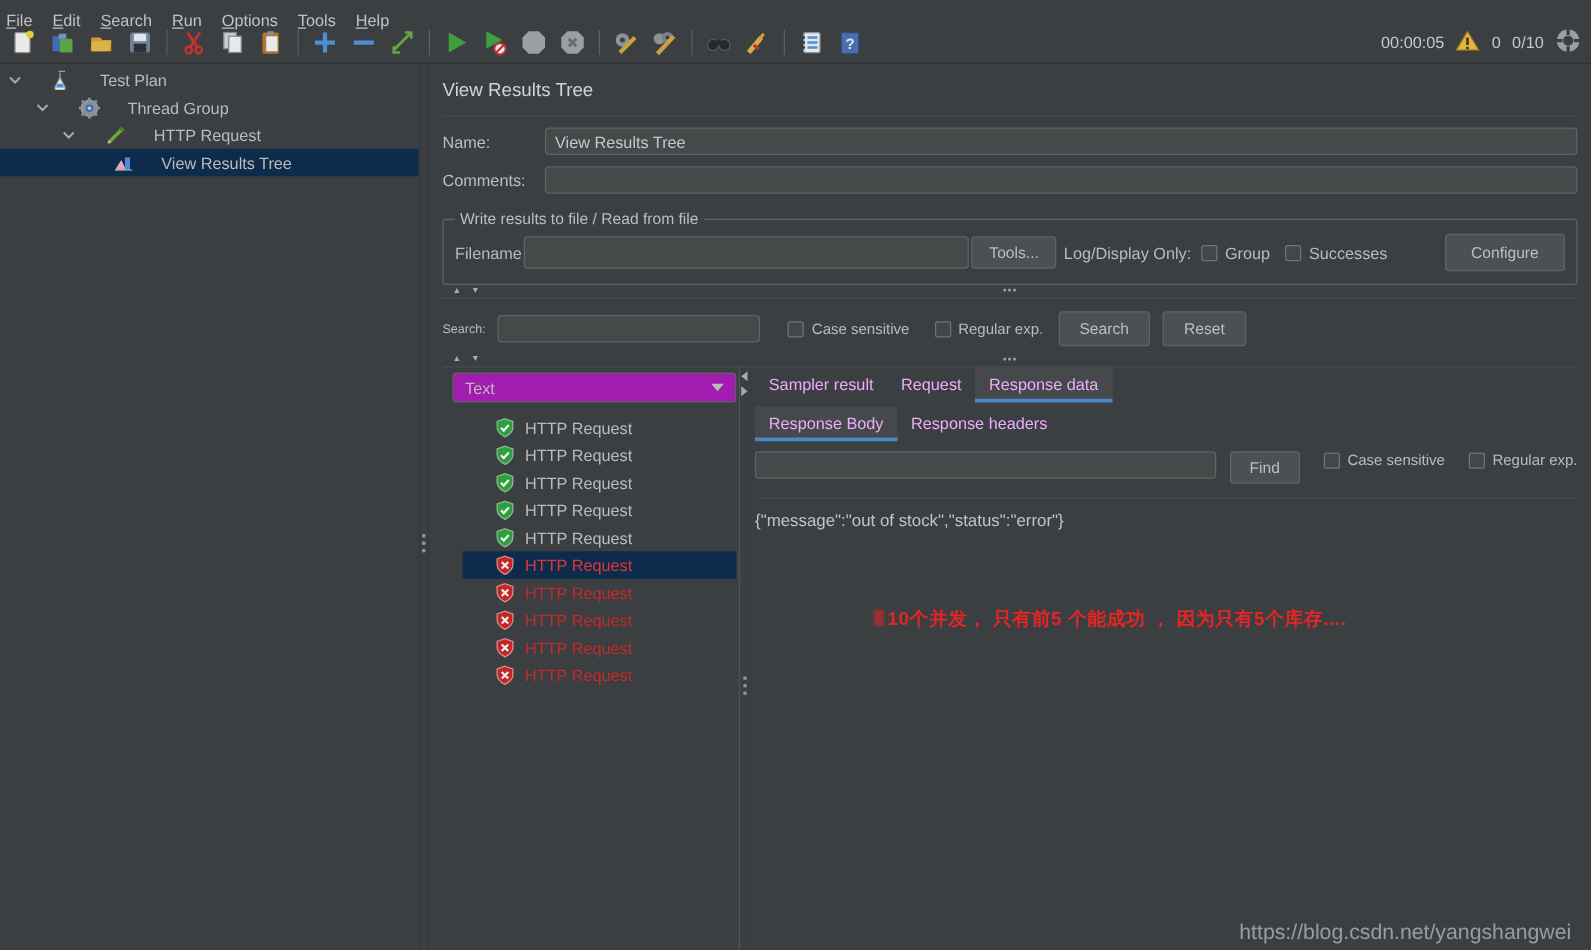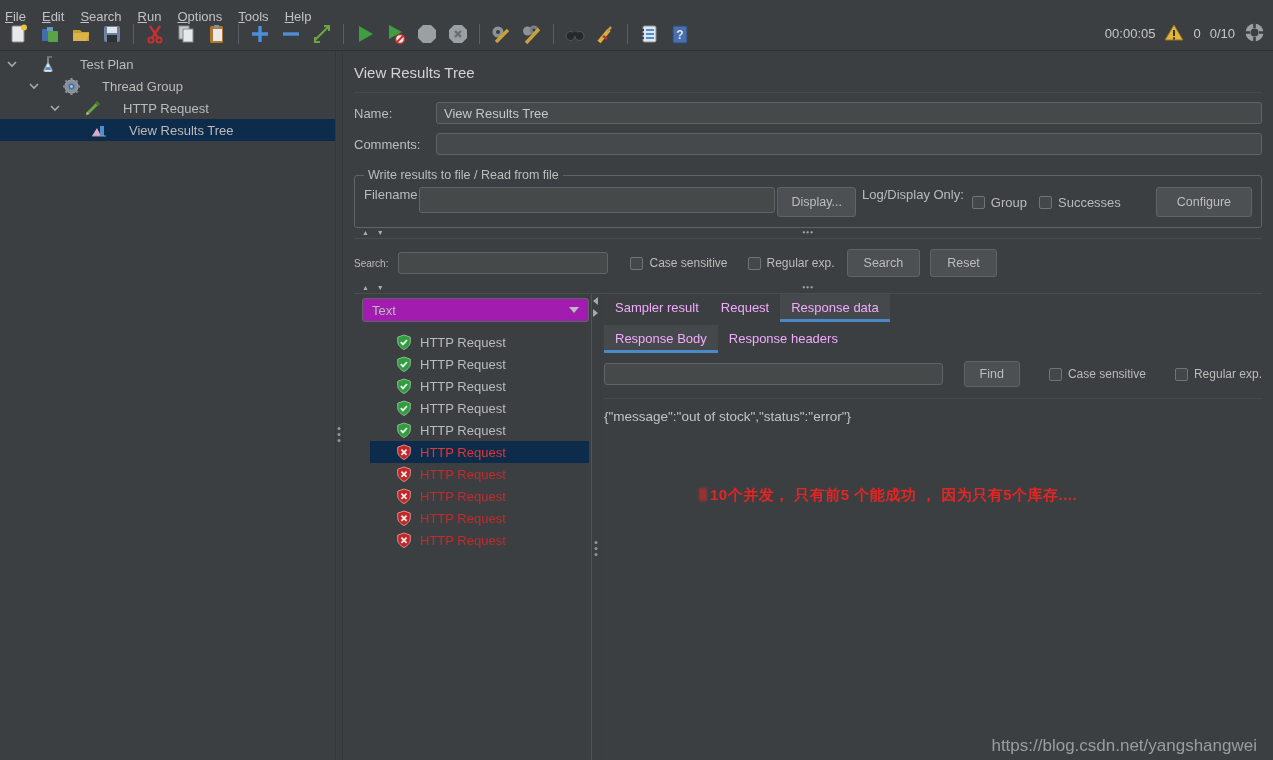--- a/index.html
+++ b/index.html
@@ -30,21 +30,21 @@
   
   .main-panel { flex:1; min-width:0; display:flex; flex-direction:column; padding:0 11px; }
   .panel-title { font-size:15px; color:#d3d3d3; padding:13px 0 11px; border-bottom:1px solid #474a4c; }
   .form-row { display:flex; align-items:center; margin-top:9px; }
   .form-label { width:82px; flex:none; color:#bdbdbd; }
   .text-input { background:#45494a; border:1px solid #5f6466; border-radius:3px; height:22px;
     color:#c3c8cc; padding:0 7px; font:13px "Liberation Sans", sans-serif; outline:none; }
   .form-row .text-input { flex:1; }
   fieldset.file-box { border:1px solid #5f6466; border-radius:3px; margin-top:13px; padding:5px 9px 10px; }
   fieldset.file-box legend { padding:0 4px; font-size:12.5px; color:#bdbdbd; }
-  .file-row { display:flex; gap:2px; }
+  .file-row { display:flex; align-items:center; gap:2px; }
   .btn { background:#4c5052; border:1px solid #5f6466; border-radius:3px; color:#bdbdbd;
     font:12.5px "Liberation Sans", sans-serif; padding:5px 13px; cursor:default; white-space:nowrap; }
   .btn.big { padding:7px 20px; }
   .checkbox { width:13px; height:13px; background:#43474a; border:1px solid #707476; border-radius:2px; flex:none; }
   .cbg { display:flex; align-items:center; gap:6px; white-space:nowrap; }
   .hsplit { height:11px; position:relative; border-bottom:1px solid #4a4d4f; flex:none; }
   .hsplit .updown { position:absolute; left:8px; top:1px; font-size:7px; color:#a9adaf; letter-spacing:3px; }
   .hsplit .updown::before { content:"▲ ▼"; }
   .hsplit .dots { position:absolute; left:50%; top:-1px; transform:translateX(-50%); font-size:9px; color:#a0a4a6; letter-spacing:1px; }
   .hsplit .dots::before { content:"●●●"; transform:scale(.6); display:inline-block; }
@@ -61,21 +61,21 @@
   .result-row.selected .rlabel { color:#e23636; }
   .list-splitter { width:9px; flex:none; position:relative; border-right:1px solid #3a3d3f; }
   .lr-arrows { position:absolute; top:3px; left:1px; display:flex; flex-direction:column; gap:4px; }
   .lr-arrows .l { width:0;height:0;border-top:4px solid transparent;border-bottom:4px solid transparent;border-right:5px solid #a6aaac; }
   .lr-arrows .r { width:0;height:0;border-top:4px solid transparent;border-bottom:4px solid transparent;border-left:5px solid #a6aaac; }
   .tabs-panel { flex:1; min-width:0; display:flex; flex-direction:column; padding-left:3px; position:relative; }
   .tab-row { display:flex; }
   .tab { padding:6px 11px 4px; border-bottom:3px solid transparent; color:#f0abfc; cursor:default; white-space:nowrap; }
   .tab.active { background:#46494c; border-bottom-color:#4a88c7; }
   .subtab-row { display:flex; margin-top:3px; }
-  .find-row { display:flex; align-items:center; gap:21px; margin-top:8px; padding-bottom:11px; border-bottom:1px solid #46494b; }
+  .find-row { display:flex; align-items:flex-start; gap:11px; margin-top:8px; padding-bottom:11px; border-bottom:1px solid #46494b; }
   .response-body { margin-top:10px; font-size:13.5px; color:#c3c3c3; }
   .annotation { margin-top:62px; margin-left:95px; color:#e52424; font-weight:bold; font-size:15px; letter-spacing:.5px; }
   .blur-mark { display:inline-block; width:8px; height:13px; background:rgba(226,40,40,.55);
     vertical-align:-1px; margin-right:3px; filter:blur(1px); }
   .watermark { position:absolute; right:5px; bottom:4px; font-size:17px; color:#9a9da0; }
 </style>
 </head>
 <body>
 
 <div class="menubar">
@@ -321,21 +321,21 @@
     <div class="form-row">
       <span class="form-label">Comments:</span>
       <input class="text-input" style="">
     </div>
 
     <fieldset class="file-box">
       <legend>Write results to file / Read from file</legend>
       <div class="file-row">
         <span>Filename</span>
         <input class="text-input" style="width: 356px; height: 26px;">
-        <button class="btn">Display...</button>
+        <button class="btn">Tools...</button>
         <span style="margin-left:4px;">Log/Display Only:</span>
         <span class="cbg" style="margin-left:6px;">
           <span class="checkbox"></span>
           <span>Group</span>
         </span>
         <span class="cbg" style="margin-left:10px;">
           <span class="checkbox"></span>
           <span>Successes</span>
         </span>
         <button class="btn big" style="margin-left:auto;">Configure</button>

